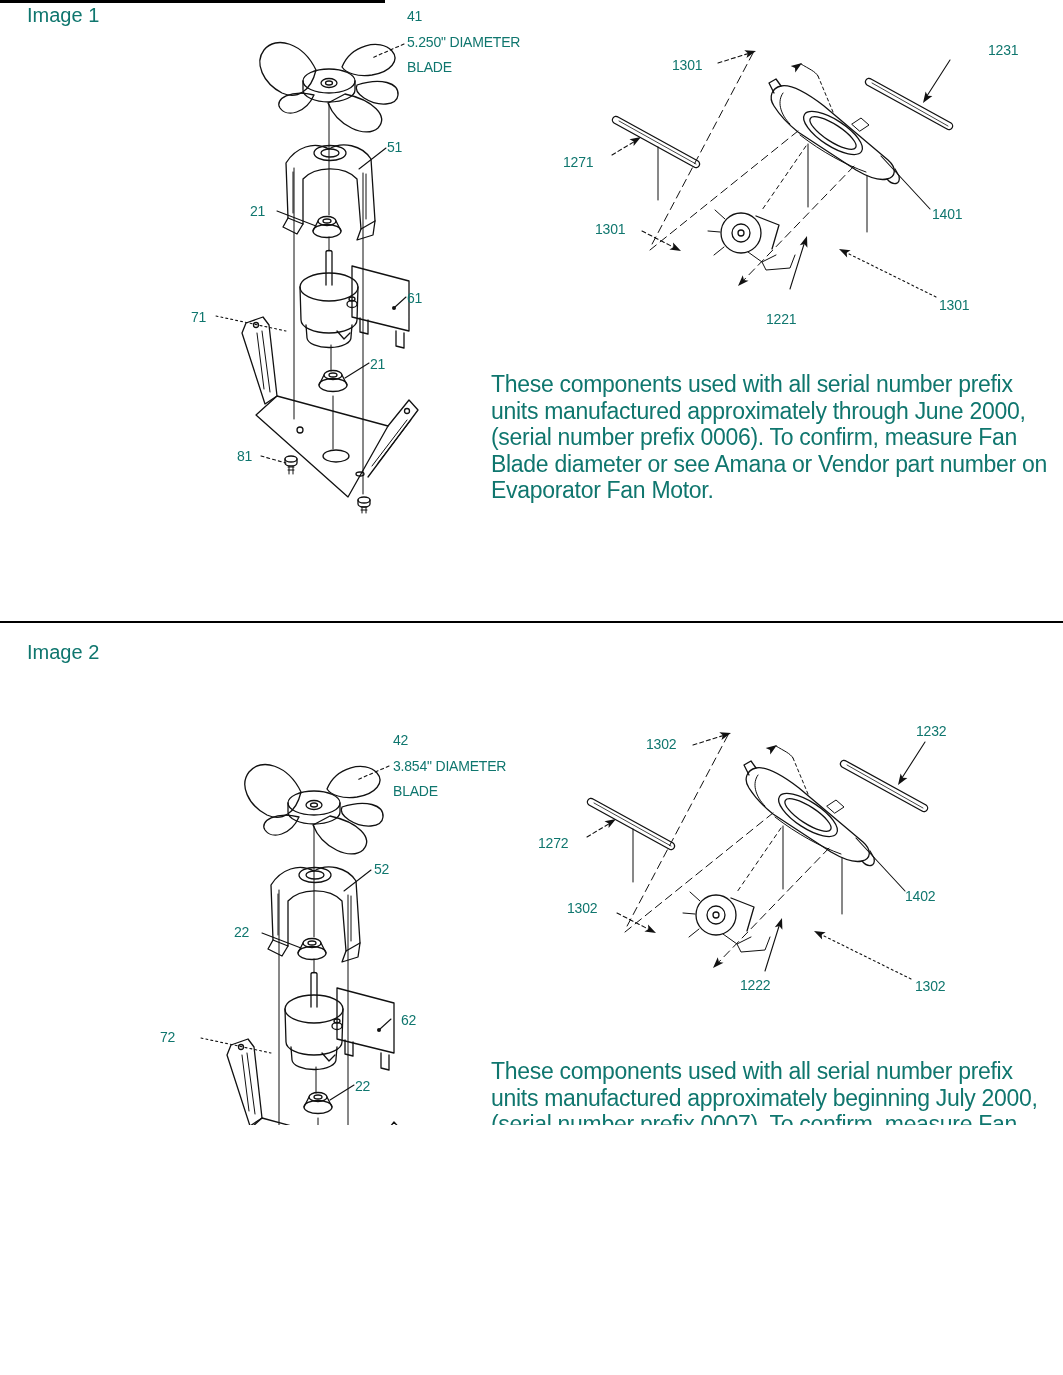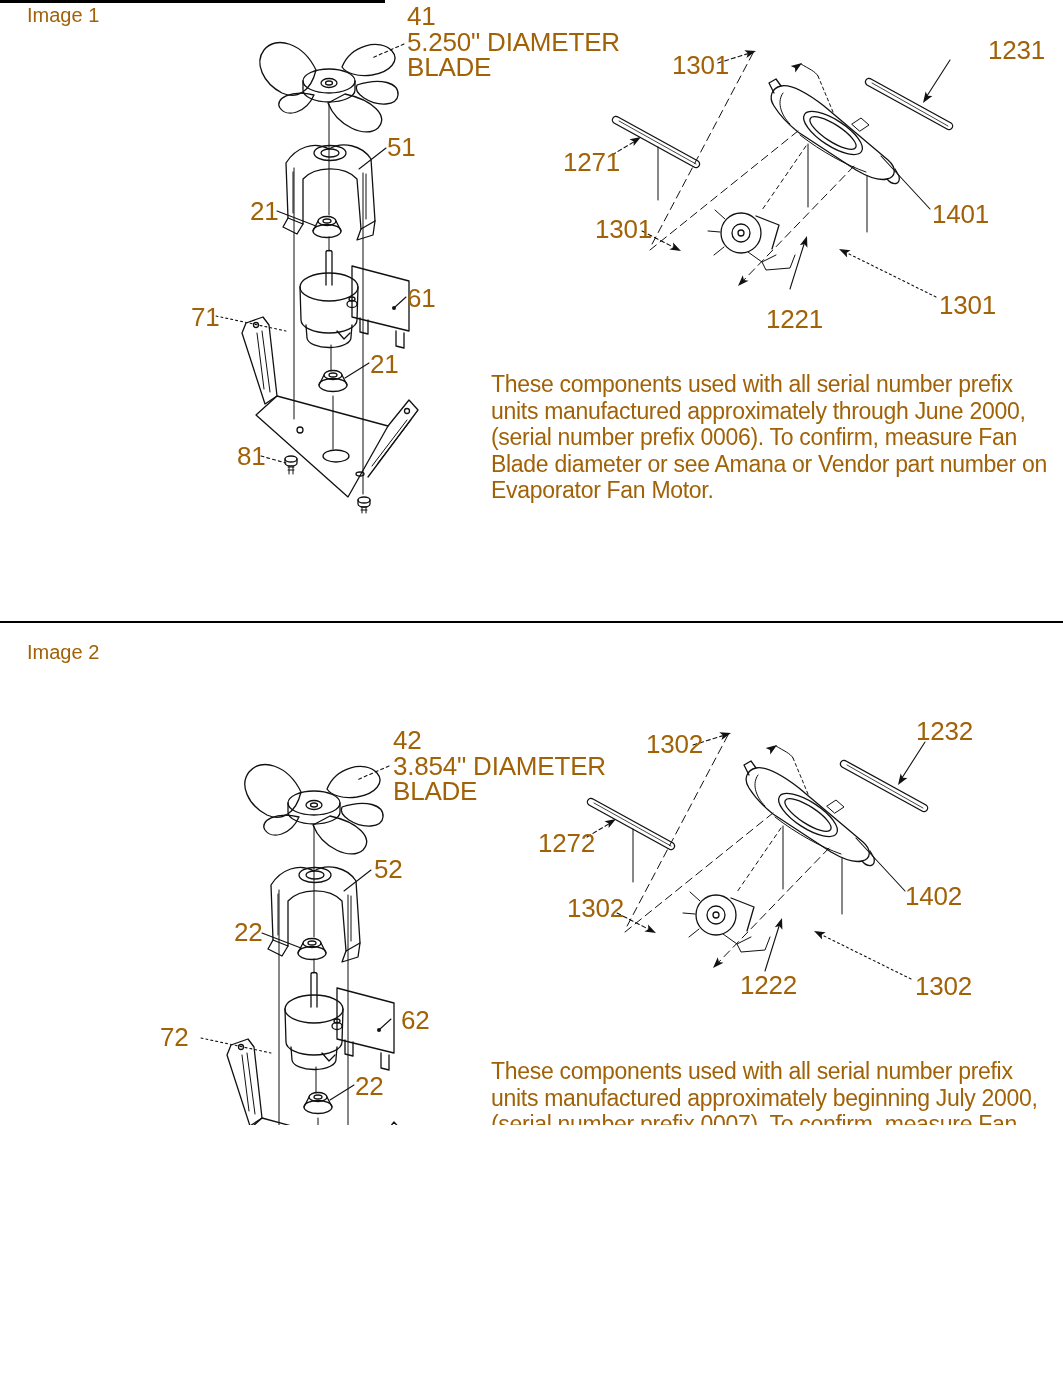--- a/index.html
+++ b/index.html
@@ -1,22 +1,22 @@
 <!DOCTYPE html>
 <html><head>
 <meta charset="utf-8">
 <style>
   html,body { margin:0; padding:0; background:#ffffff; }
   .page {
     position:relative; width:1063px; height:1125px; background:#ffffff;
-    font-family:"Liberation Sans", sans-serif; color:#a16207;
+    font-family:"Liberation Sans", sans-serif; color:#0f766e;
     overflow:hidden;
   }
   .sec  { position:absolute; font-size:20px; line-height:22px; white-space:pre-line; }
-  .lbl  { position:absolute; font-size:26px; line-height:25.5px; letter-spacing:-0.2px; white-space:pre-line; }
+  .lbl  { position:absolute; font-size:14px; line-height:25.5px; letter-spacing:-0.2px; white-space:pre-line; }
   .para { position:absolute; font-size:23px; line-height:26.6px; letter-spacing:-0.3px; white-space:pre-line; }
   .note { position:absolute; font-size:21px; letter-spacing:-0.2px; white-space:pre-line; }
   .rule { position:absolute; background:#000; }
   svg.art { position:absolute; left:0; top:0; width:1063px; height:1375px; }
 </style>
 </head>
 <body>
 
 <div class="page">
 

